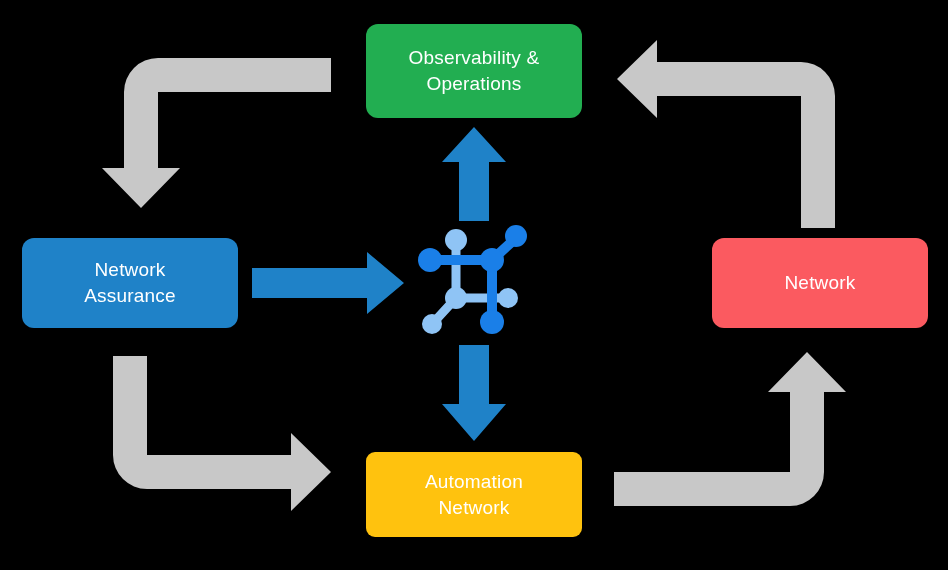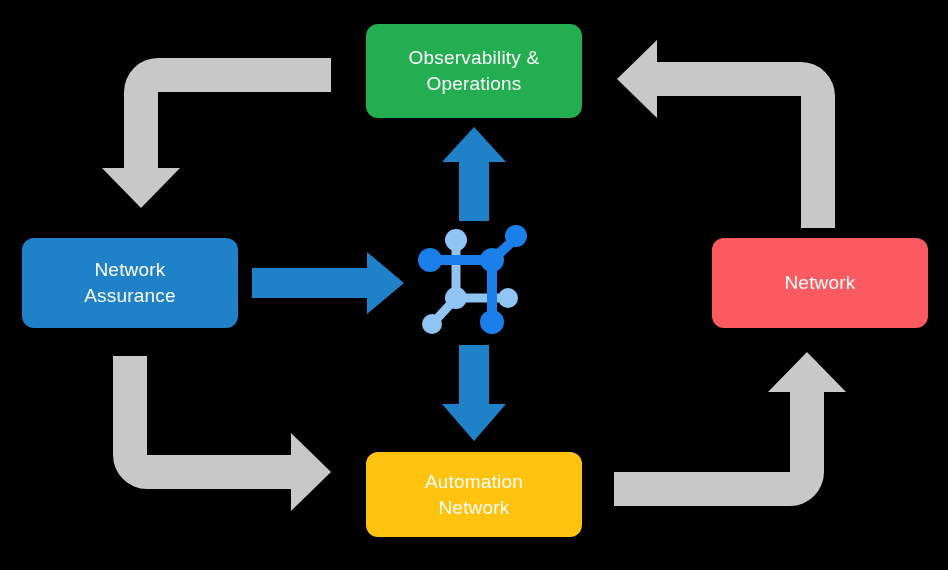--- a/index.html
+++ b/index.html
@@ -38,20 +38,21 @@
     left: 22px; top: 238px; width: 216px; height: 90px;
     background: #1F82C8;
   }
   #box-infrastructure {
     left: 712px; top: 238px; width: 216px; height: 90px;
     background: #FB5A60;
   }
   #box-automation {
     left: 366px; top: 452px; width: 216px; height: 85px;
     background: #FFC20E;
+    border-radius: 9px;
   }
   .svg-layer {
     position: absolute;
     left: 0; top: 0;
     width: 948px;
     height: 570px;
   }
   .center-icon {
     position: absolute;
     left: 418px;

